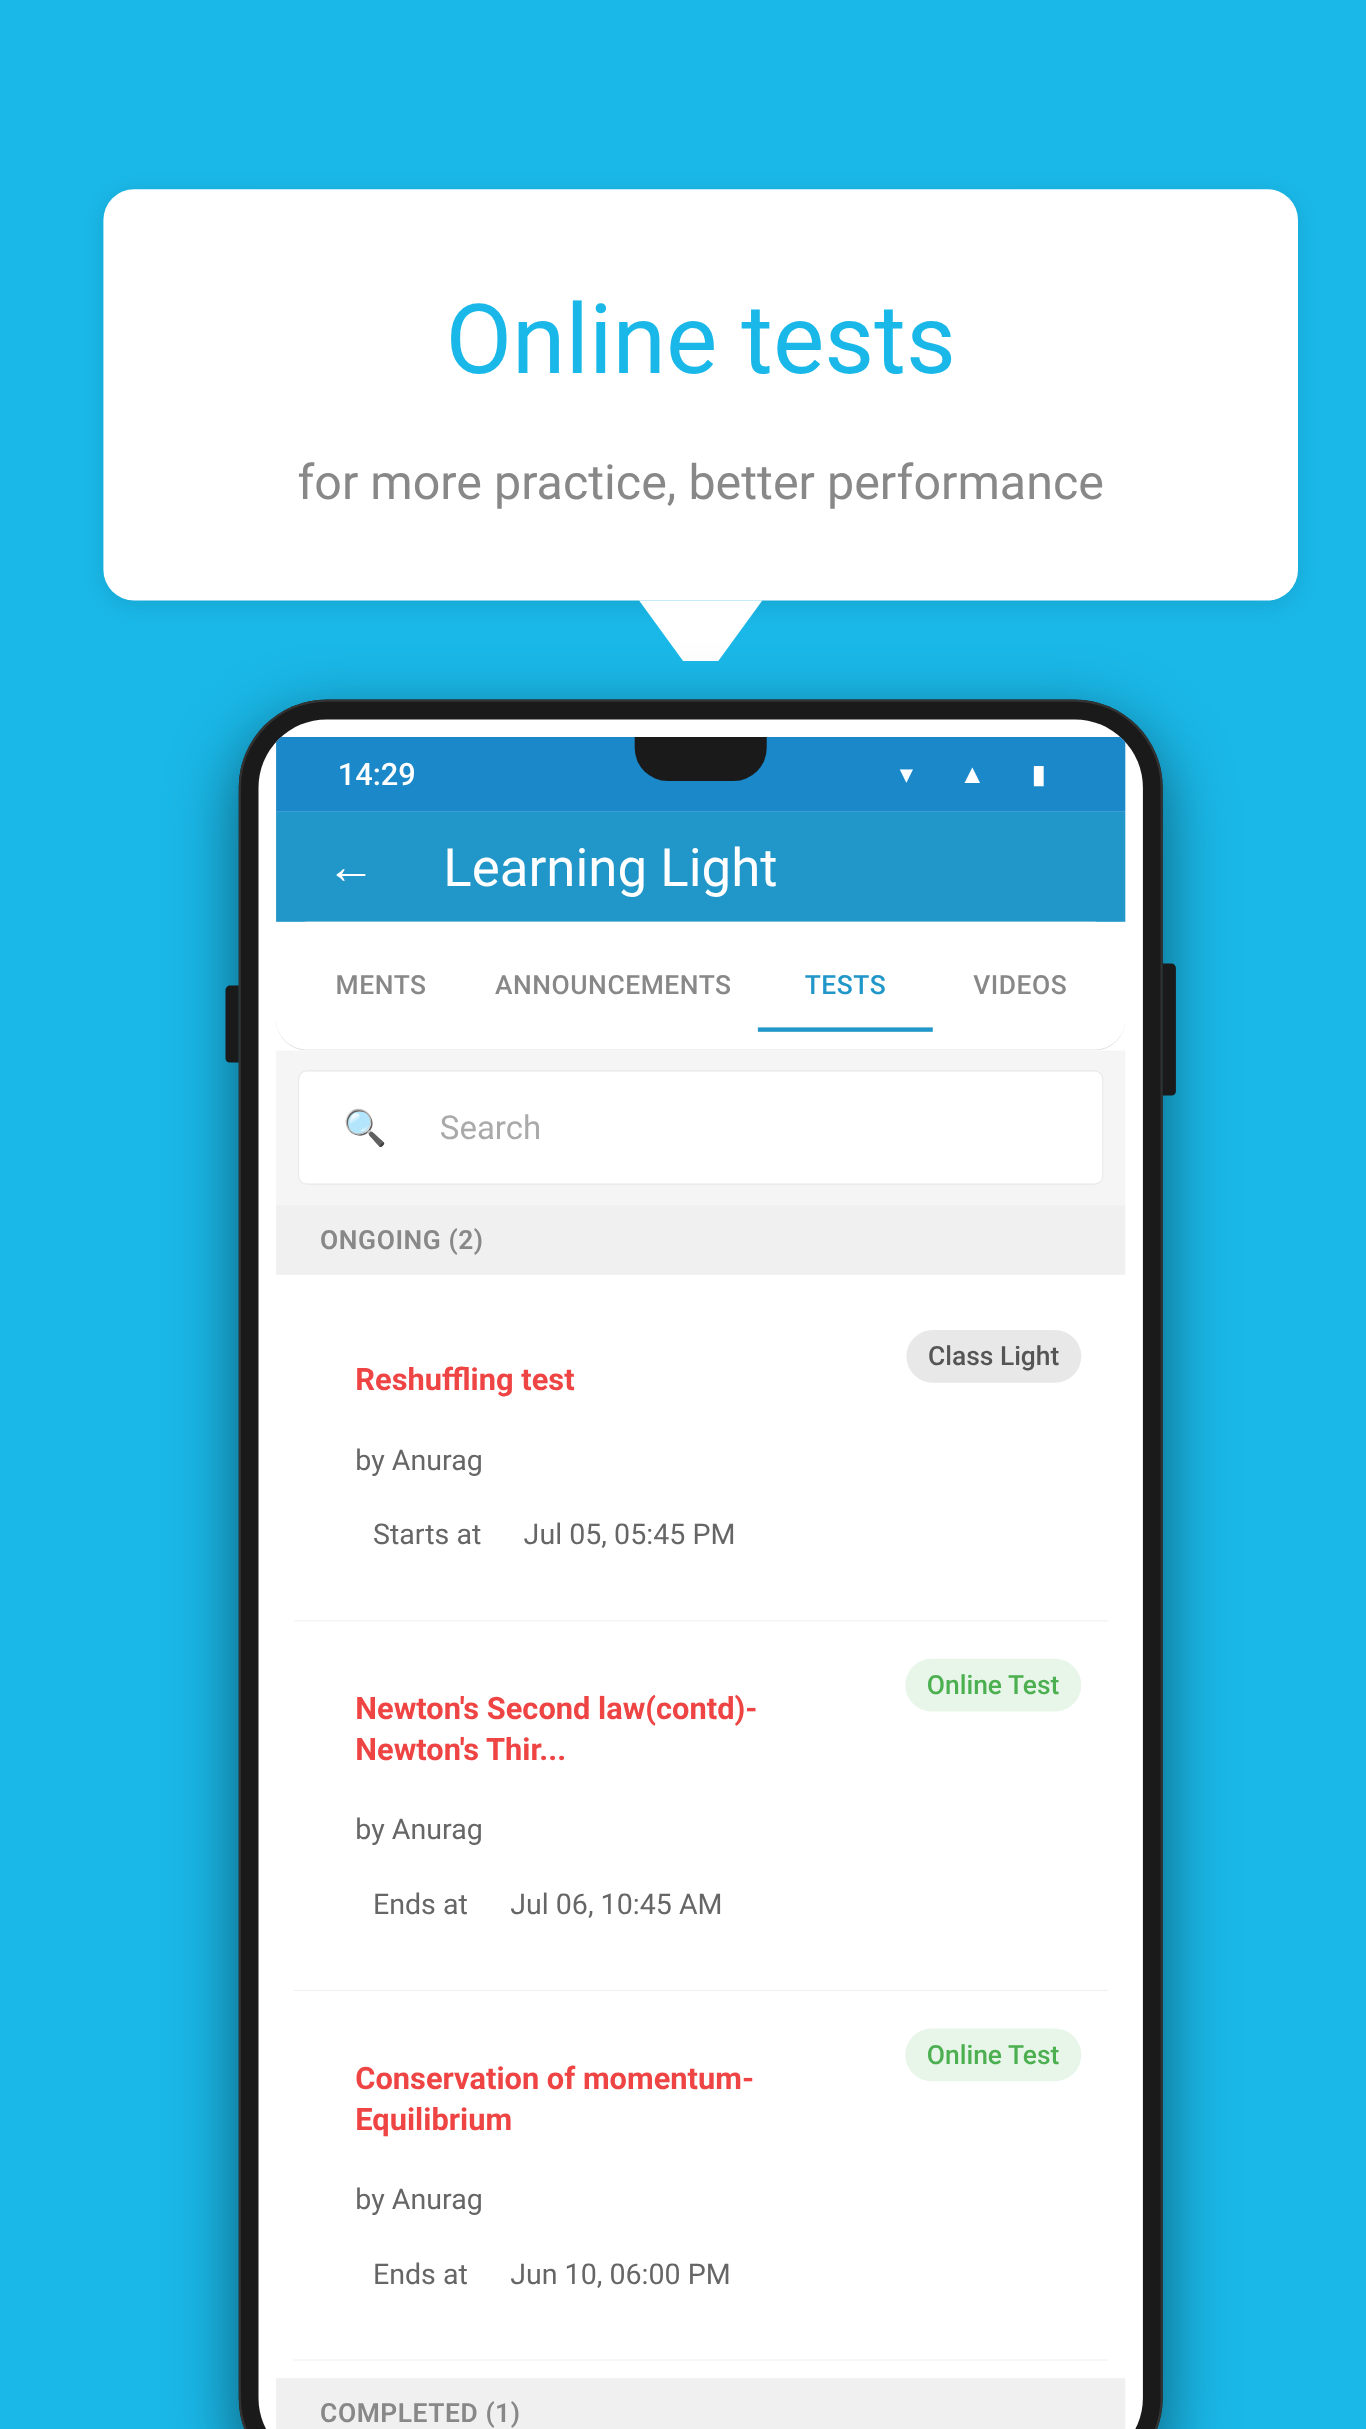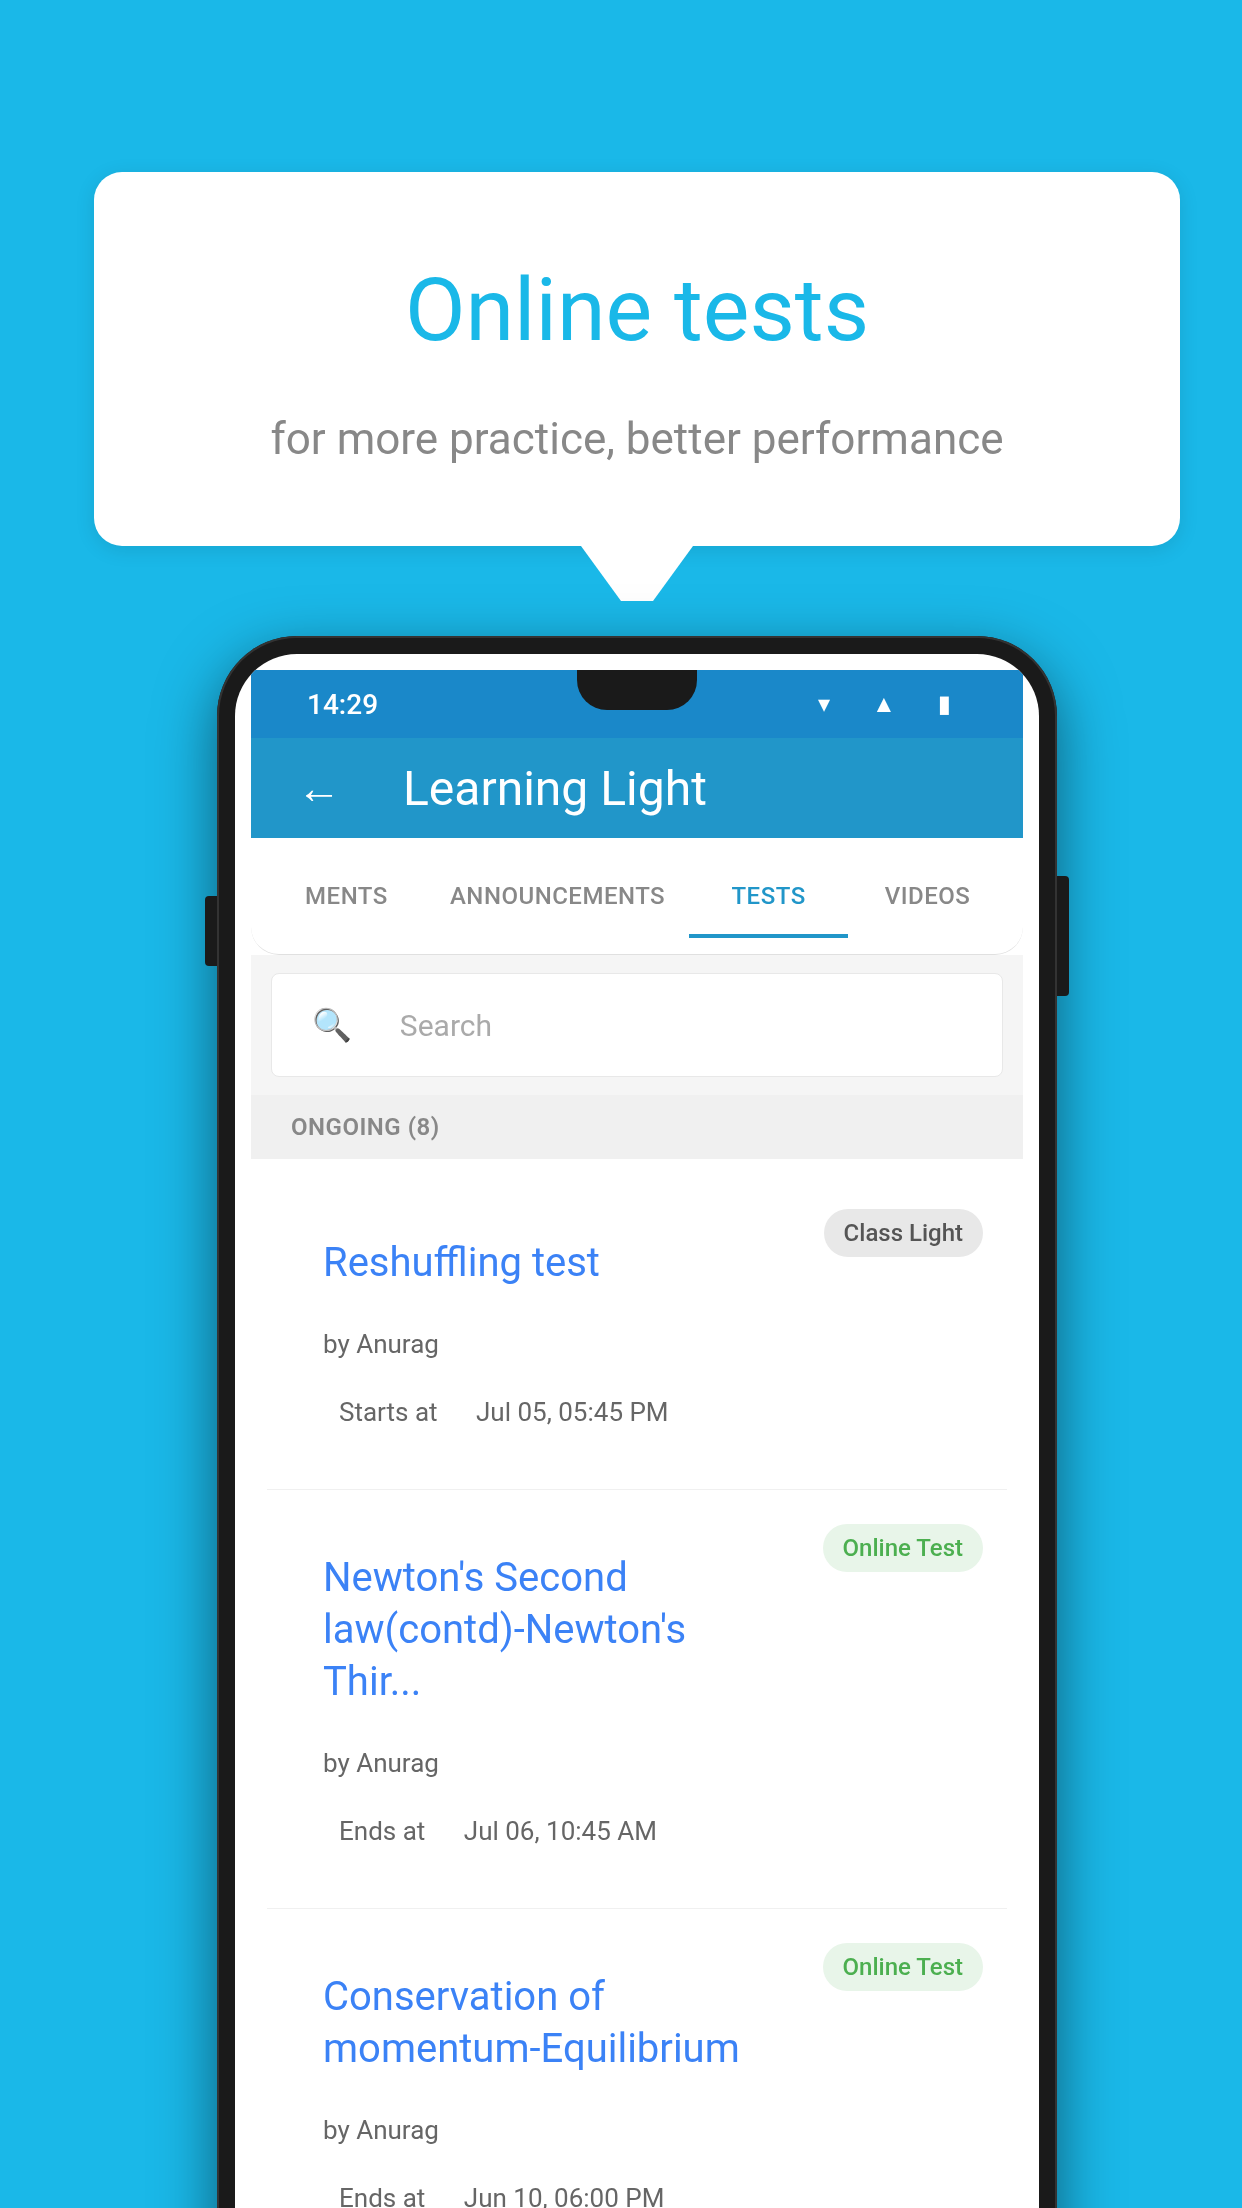--- a/index.html
+++ b/index.html
@@ -250,23 +250,23 @@
       justify-content: space-between;
       align-items: flex-start;
     }
 
     .test-info {
       flex: 1;
       margin-right: 20px;
     }
 
     .test-name {
-      font-size: 40px;
-      font-weight: 400;
-      color: #3b82f6;
+      font-size: 28px;
+      font-weight: 700;
+      color: #ef4444;
       margin-bottom: 8px;
       line-height: 1.3;
     }
 
     .test-by {
       font-size: 26px;
       color: #666;
       margin-bottom: 6px;
     }
 
@@ -355,21 +355,21 @@
       </div>
 
       <div class="search-container">
         <div class="search-bar">
           <span class="search-icon">🔍</span>
           <span class="search-placeholder">Search</span>
         </div>
       </div>
 
       <div class="section-header">
-        <span class="section-title">ONGOING (8)</span>
+        <span class="section-title">ONGOING (2)</span>
       </div>
 
       <div class="test-list">
 
         <div class="test-item">
           <div class="test-info">
             <div class="test-name">Reshuffling test</div>
             <div class="test-by">by Anurag</div>
             <div class="test-time">
               <span>Starts at</span>&nbsp;<span>Jul 05, 05:45 PM</span>

